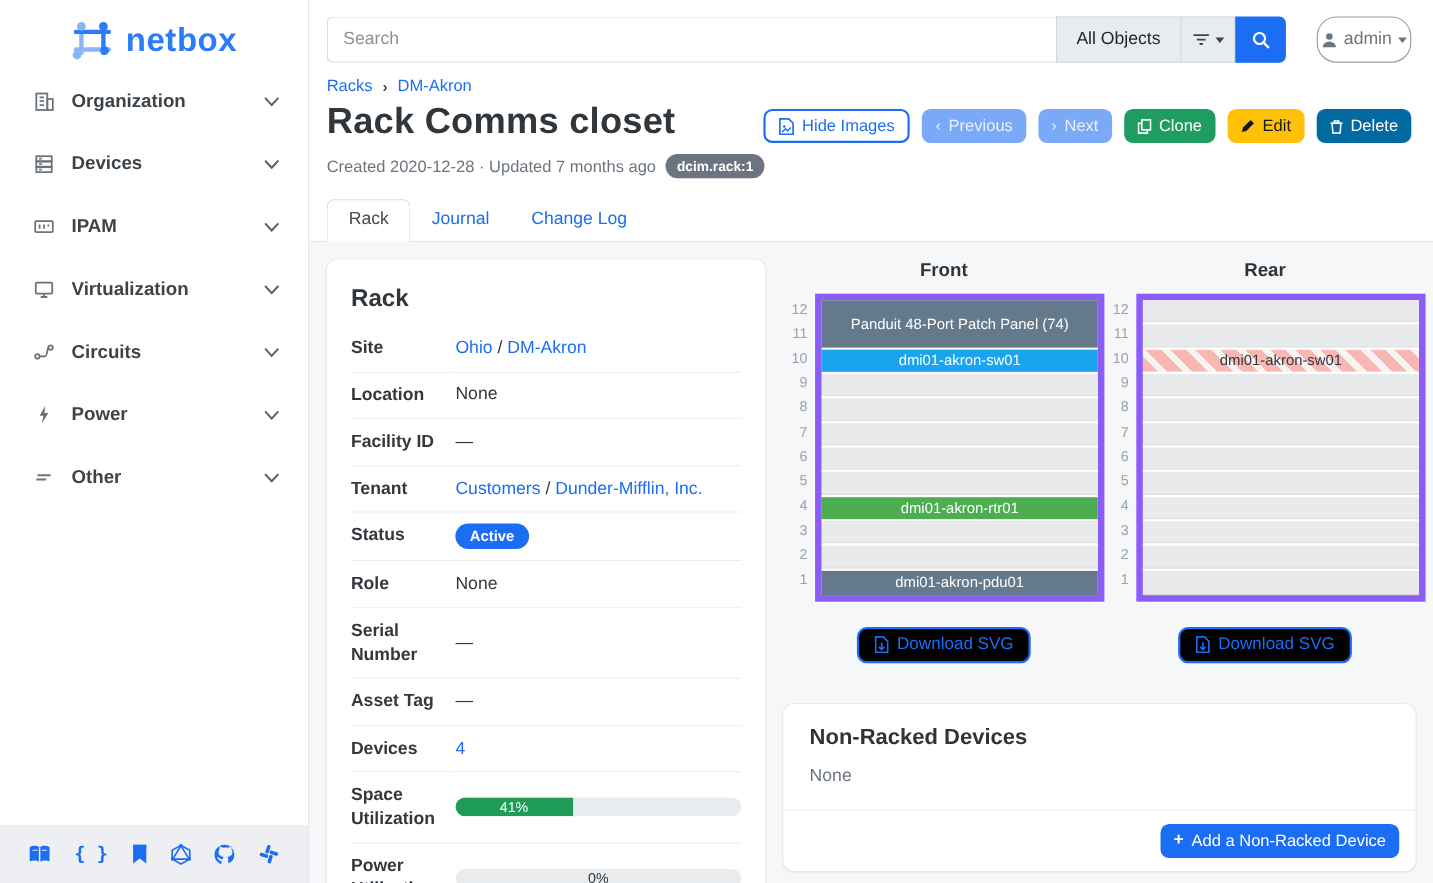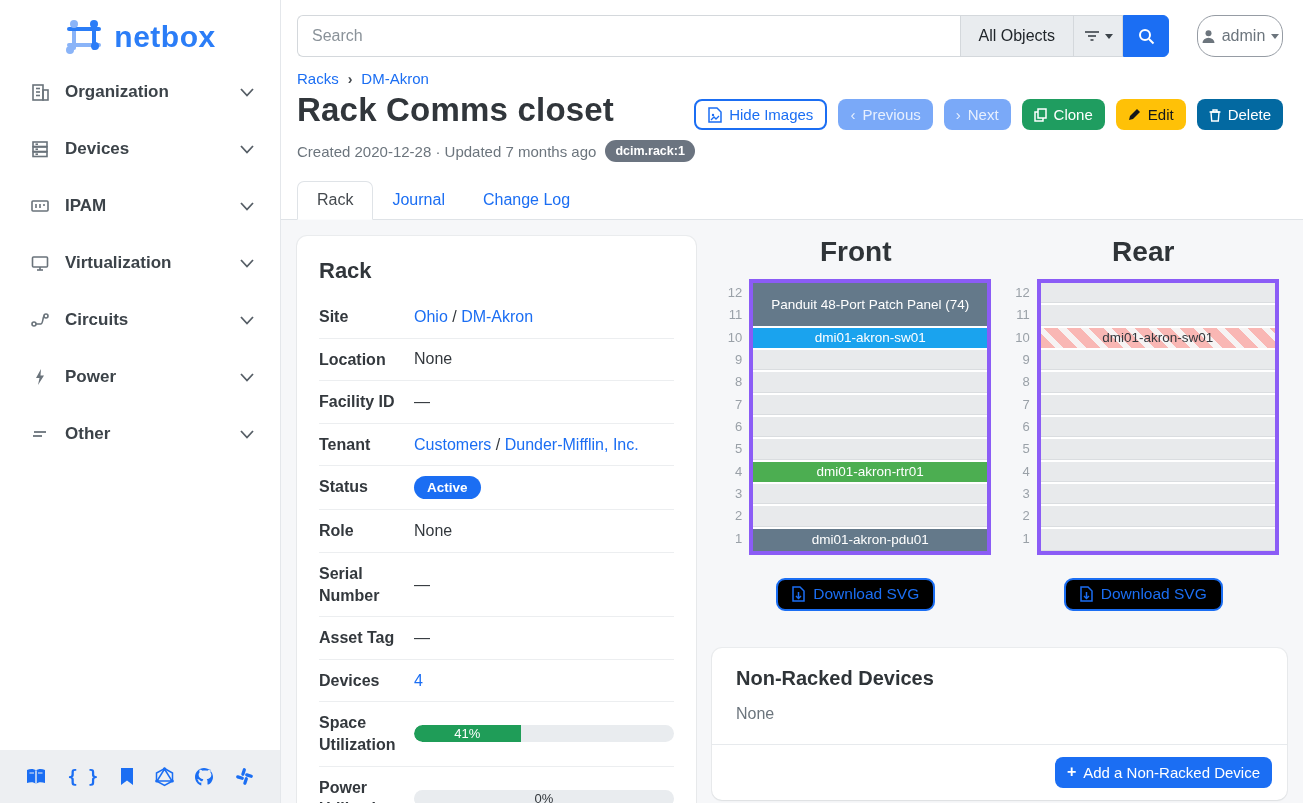--- a/index.html
+++ b/index.html
@@ -70,25 +70,25 @@
   td a { color:#1b6ef3; }
   .badge-active { background:#1b6ef3; color:#fff; font-size:13.5px; font-weight:bold; padding:4px 13px; border-radius:12px; display:inline-block; }
   .progress { position:relative; background:#e9ecef; border-radius:9px; height:17px; overflow:hidden; font-size:13px; }
   .progress-fill { position:absolute; left:0; top:0; bottom:0; background:#1f9d58; color:#fff; display:flex; align-items:center; justify-content:center; border-radius:9px 0 0 9px; }
   .progress-label-center { position:absolute; inset:0; display:flex; align-items:center; justify-content:center; color:#31363b; }
 
   
   .right-col { flex:1; min-width:0; }
   .elevations { display:flex; }
   .elev { flex:1; display:flex; flex-direction:column; align-items:center; }
-  .elev-title { font-size:28px; font-weight:bold; color:#2f3438; margin:0 0 11px; }
+  .elev-title { font-size:17px; font-weight:bold; color:#2f3438; margin:0 0 11px; }
   .rack-wrap { display:flex; }
   .unit-nums { display:flex; flex-direction:column; padding:3px 7px 0 0; }
   .unum { height:22.333px; width:22px; text-align:right; font-size:13px; color:#9aa1a8; line-height:22.333px; }
-  .rack { width:242px; border:4px solid #8b5cf6; background:#fff; }
+  .rack { width:263px; border:6px solid #8b5cf6; background:#fff; }
   .unit { width:100%; border-bottom:2px solid #fff; }
   .unit:last-child { border-bottom:0; }
   .unit.empty { background:#e8eaec; box-shadow:inset 0 -1px 0 rgba(120,130,140,0.12); }
   .unit.device { display:flex; align-items:center; justify-content:center; font-size:13.5px; cursor:pointer; }
   .unit.striped { background:repeating-linear-gradient(45deg, #f9b7b4 0 10px, #f6f3f3 10px 16px); }
   .dl-row { margin-top:23px; }
   .btn-dl { height:33px; border:2px solid #1b6ef3; background:#000000; color:#1b6ef3; border-radius:9px; font-size:15.5px; padding:0 14px; display:inline-flex; align-items:center; gap:8px; cursor:pointer; font-family:inherit; }
 
   .nonracked { margin-top:37px; }
   .nonracked-title { font-size:20px; font-weight:bold; color:#2f3438; padding:19px 24px 0; }

